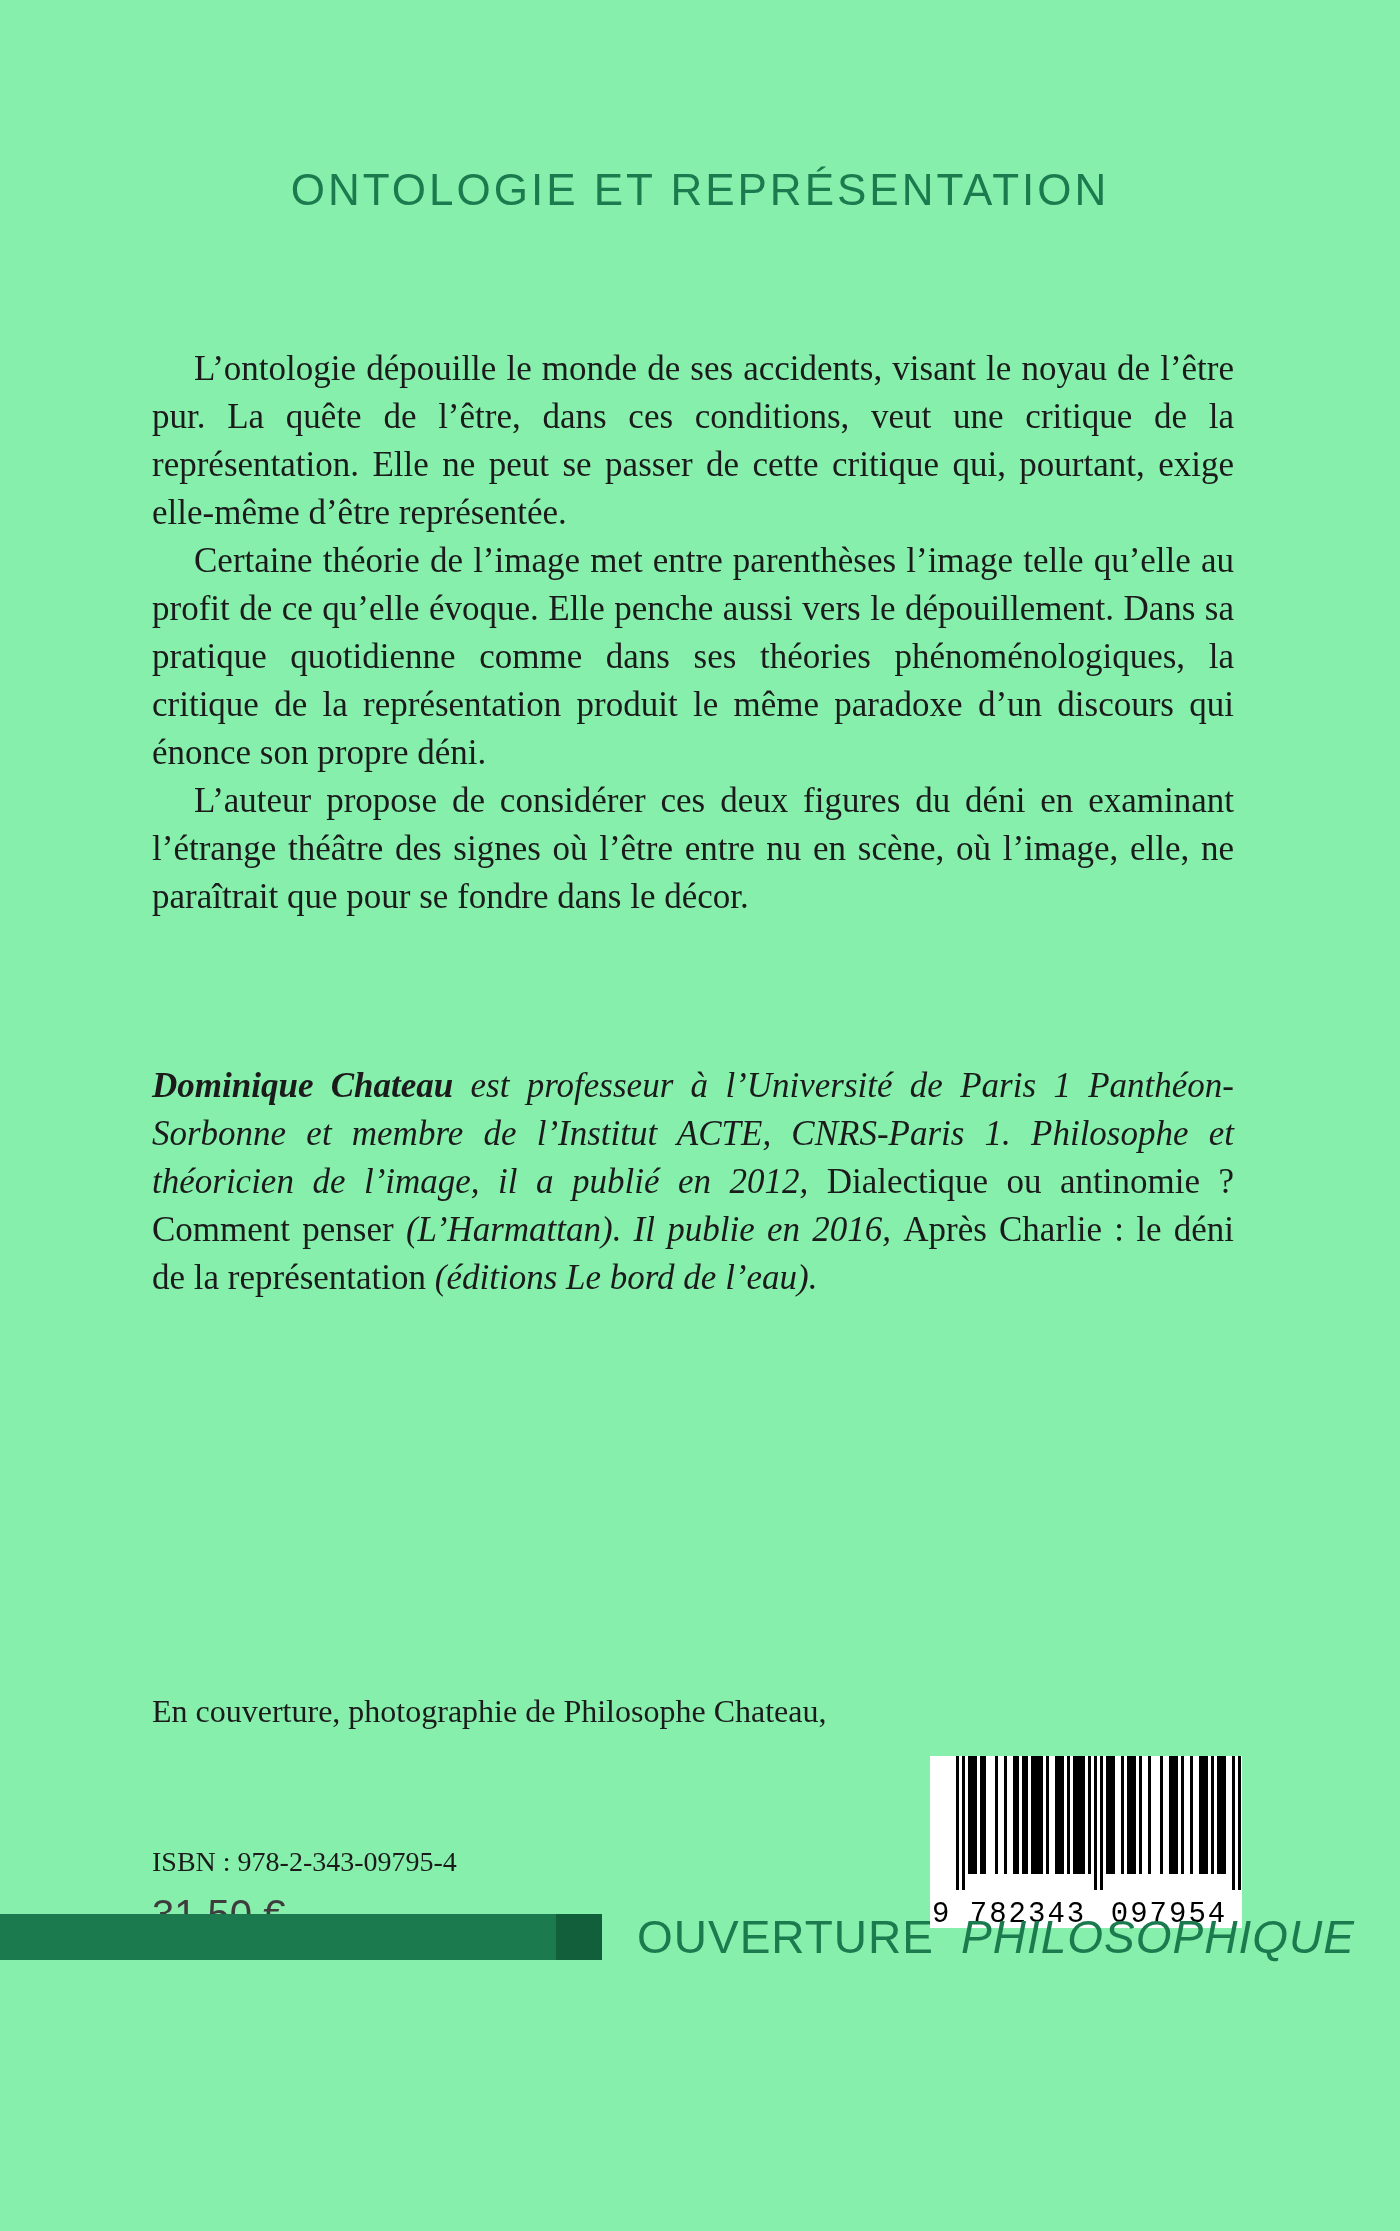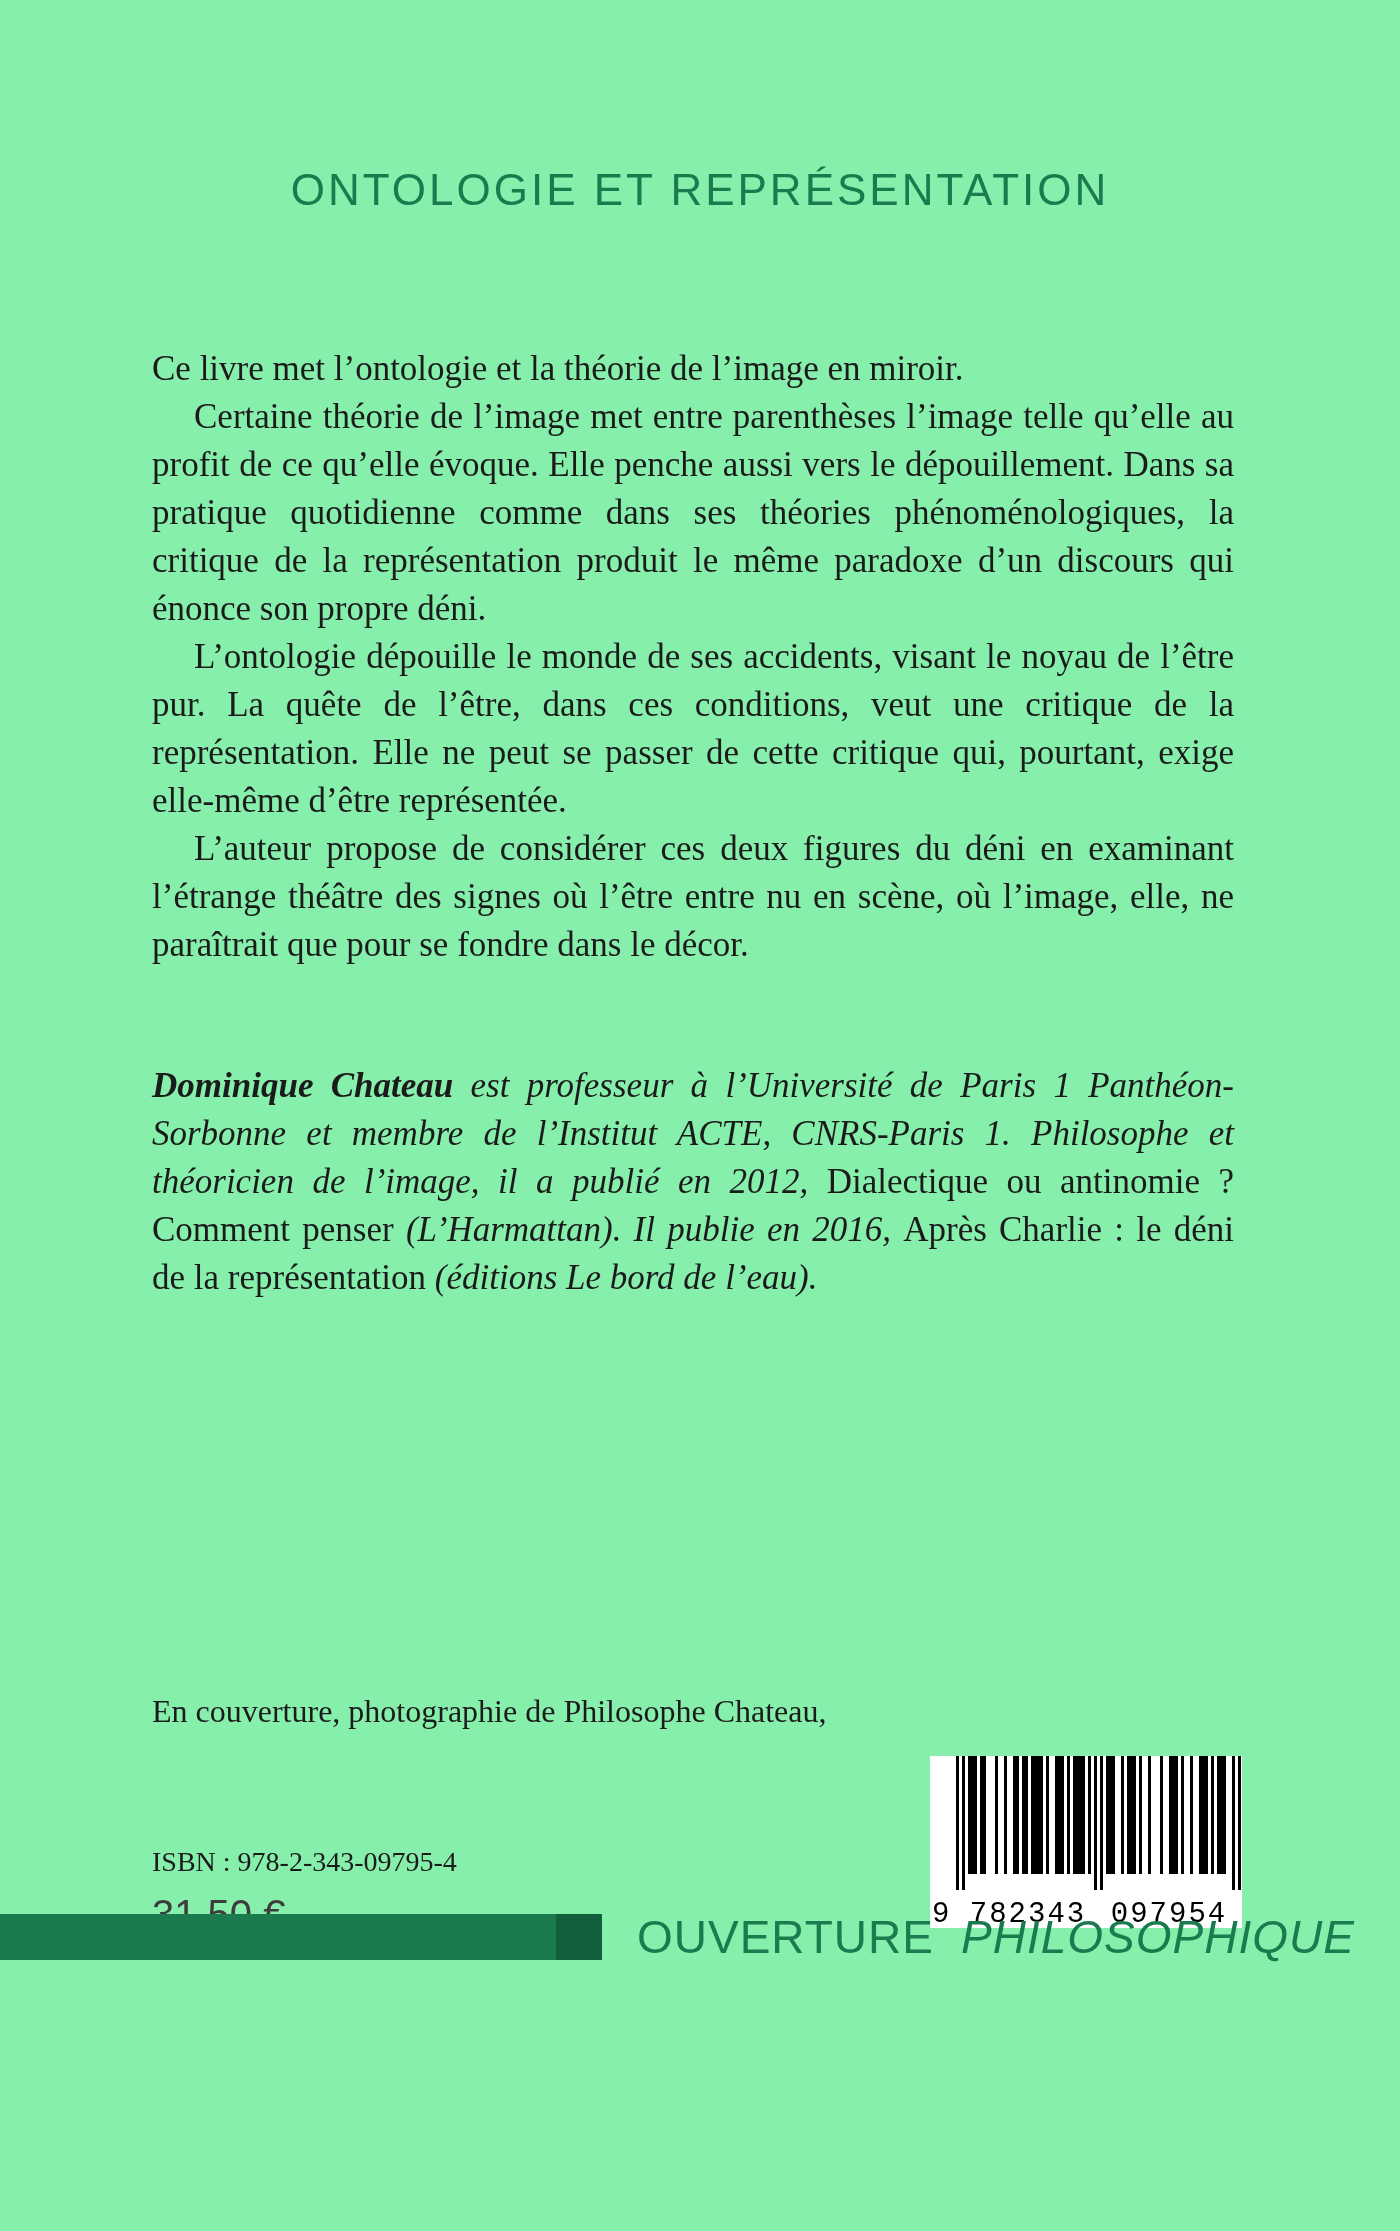--- a/index.html
+++ b/index.html
@@ -50,23 +50,22 @@
   .footer .collection .it { font-style:italic; margin-left:27px; }
 </style>
 </head>
 <body>
 
 <div class="cover" style="--green: #1c7b4e; --dark-green: #11603b; --price-color: #3d3d3d;">
 
   <h1 class="title">ONTOLOGIE ET REPRÉSENTATION</h1>
 
   <div class="synopsis">
-    <p>Ce livre met l’ontologie et la théorie de l’image en miroir.</p>
+    <p class="indent">L’ontologie dépouille le monde de ses accidents, visant le noyau de l’être pur. La quête de l’être, dans ces conditions, veut une critique de la représentation. Elle ne peut se passer de cette critique qui, pourtant, exige elle-même d’être représentée.</p>
     <p class="indent">Certaine théorie de l’image met entre parenthèses l’image telle qu’elle au profit de ce qu’elle évoque. Elle penche aussi vers le dépouillement. Dans sa pratique quotidienne comme dans ses théories phénoménologiques, la critique de la représentation produit le même paradoxe d’un discours qui énonce son propre déni.</p>
-    <p class="indent">L’ontologie dépouille le monde de ses accidents, visant le noyau de l’être pur. La quête de l’être, dans ces conditions, veut une critique de la représentation. Elle ne peut se passer de cette critique qui, pourtant, exige elle-même d’être représentée.</p>
     <p class="indent">L’auteur propose de considérer ces deux figures du déni en examinant l’étrange théâtre des signes où l’être entre nu en scène, où l’image, elle, ne paraîtrait que pour se fondre dans le décor.</p>
   </div>
 
   <div class="bio">
     <span class="bold">Dominique Chateau</span><span> est professeur à l’Université de Paris 1 Panthéon-Sorbonne et membre de l’Institut ACTE, CNRS-Paris 1. Philosophe et théoricien de l’image, il a publié en 2012, </span><span class="roman">Dialectique ou antinomie ? Comment penser </span><span>(L’Harmattan). Il publie en 2016, </span><span class="roman">Après Charlie : le déni de la représentation </span><span>(éditions Le bord de l’eau).</span>
   </div>
 
   <div class="credit">
     <div>En couverture, photographie de Philosophe Chateau,</div>
   </div>

